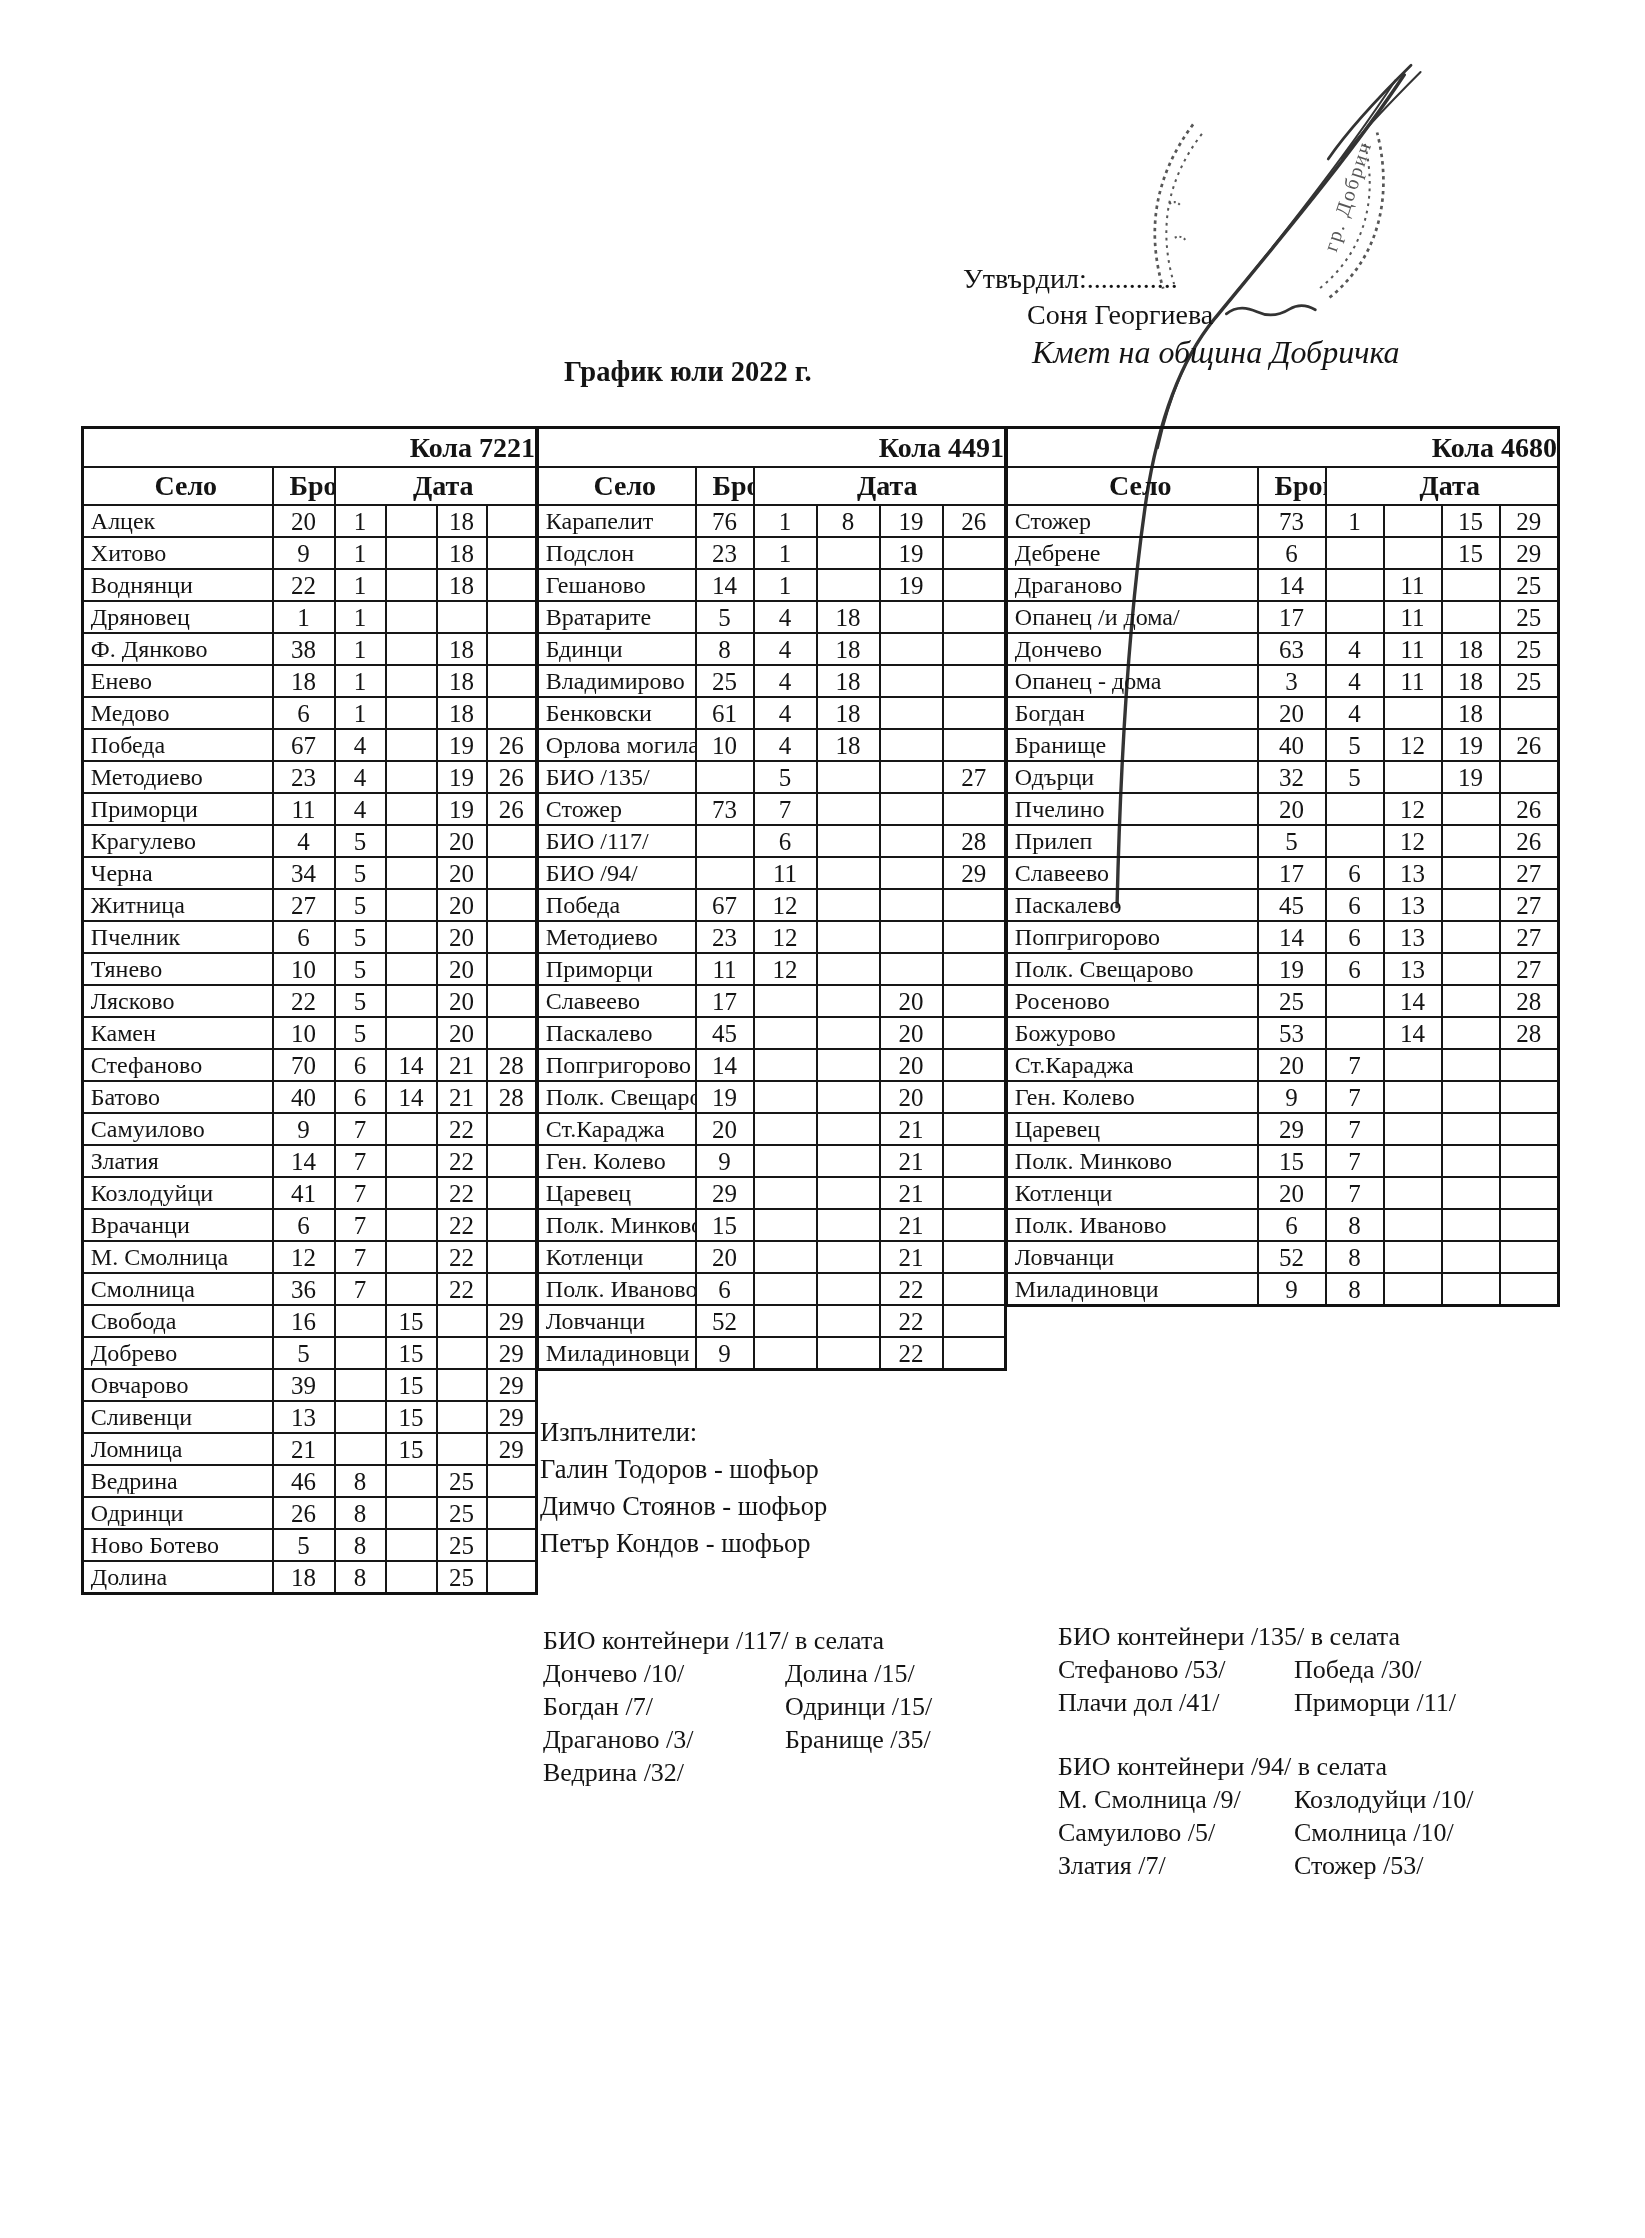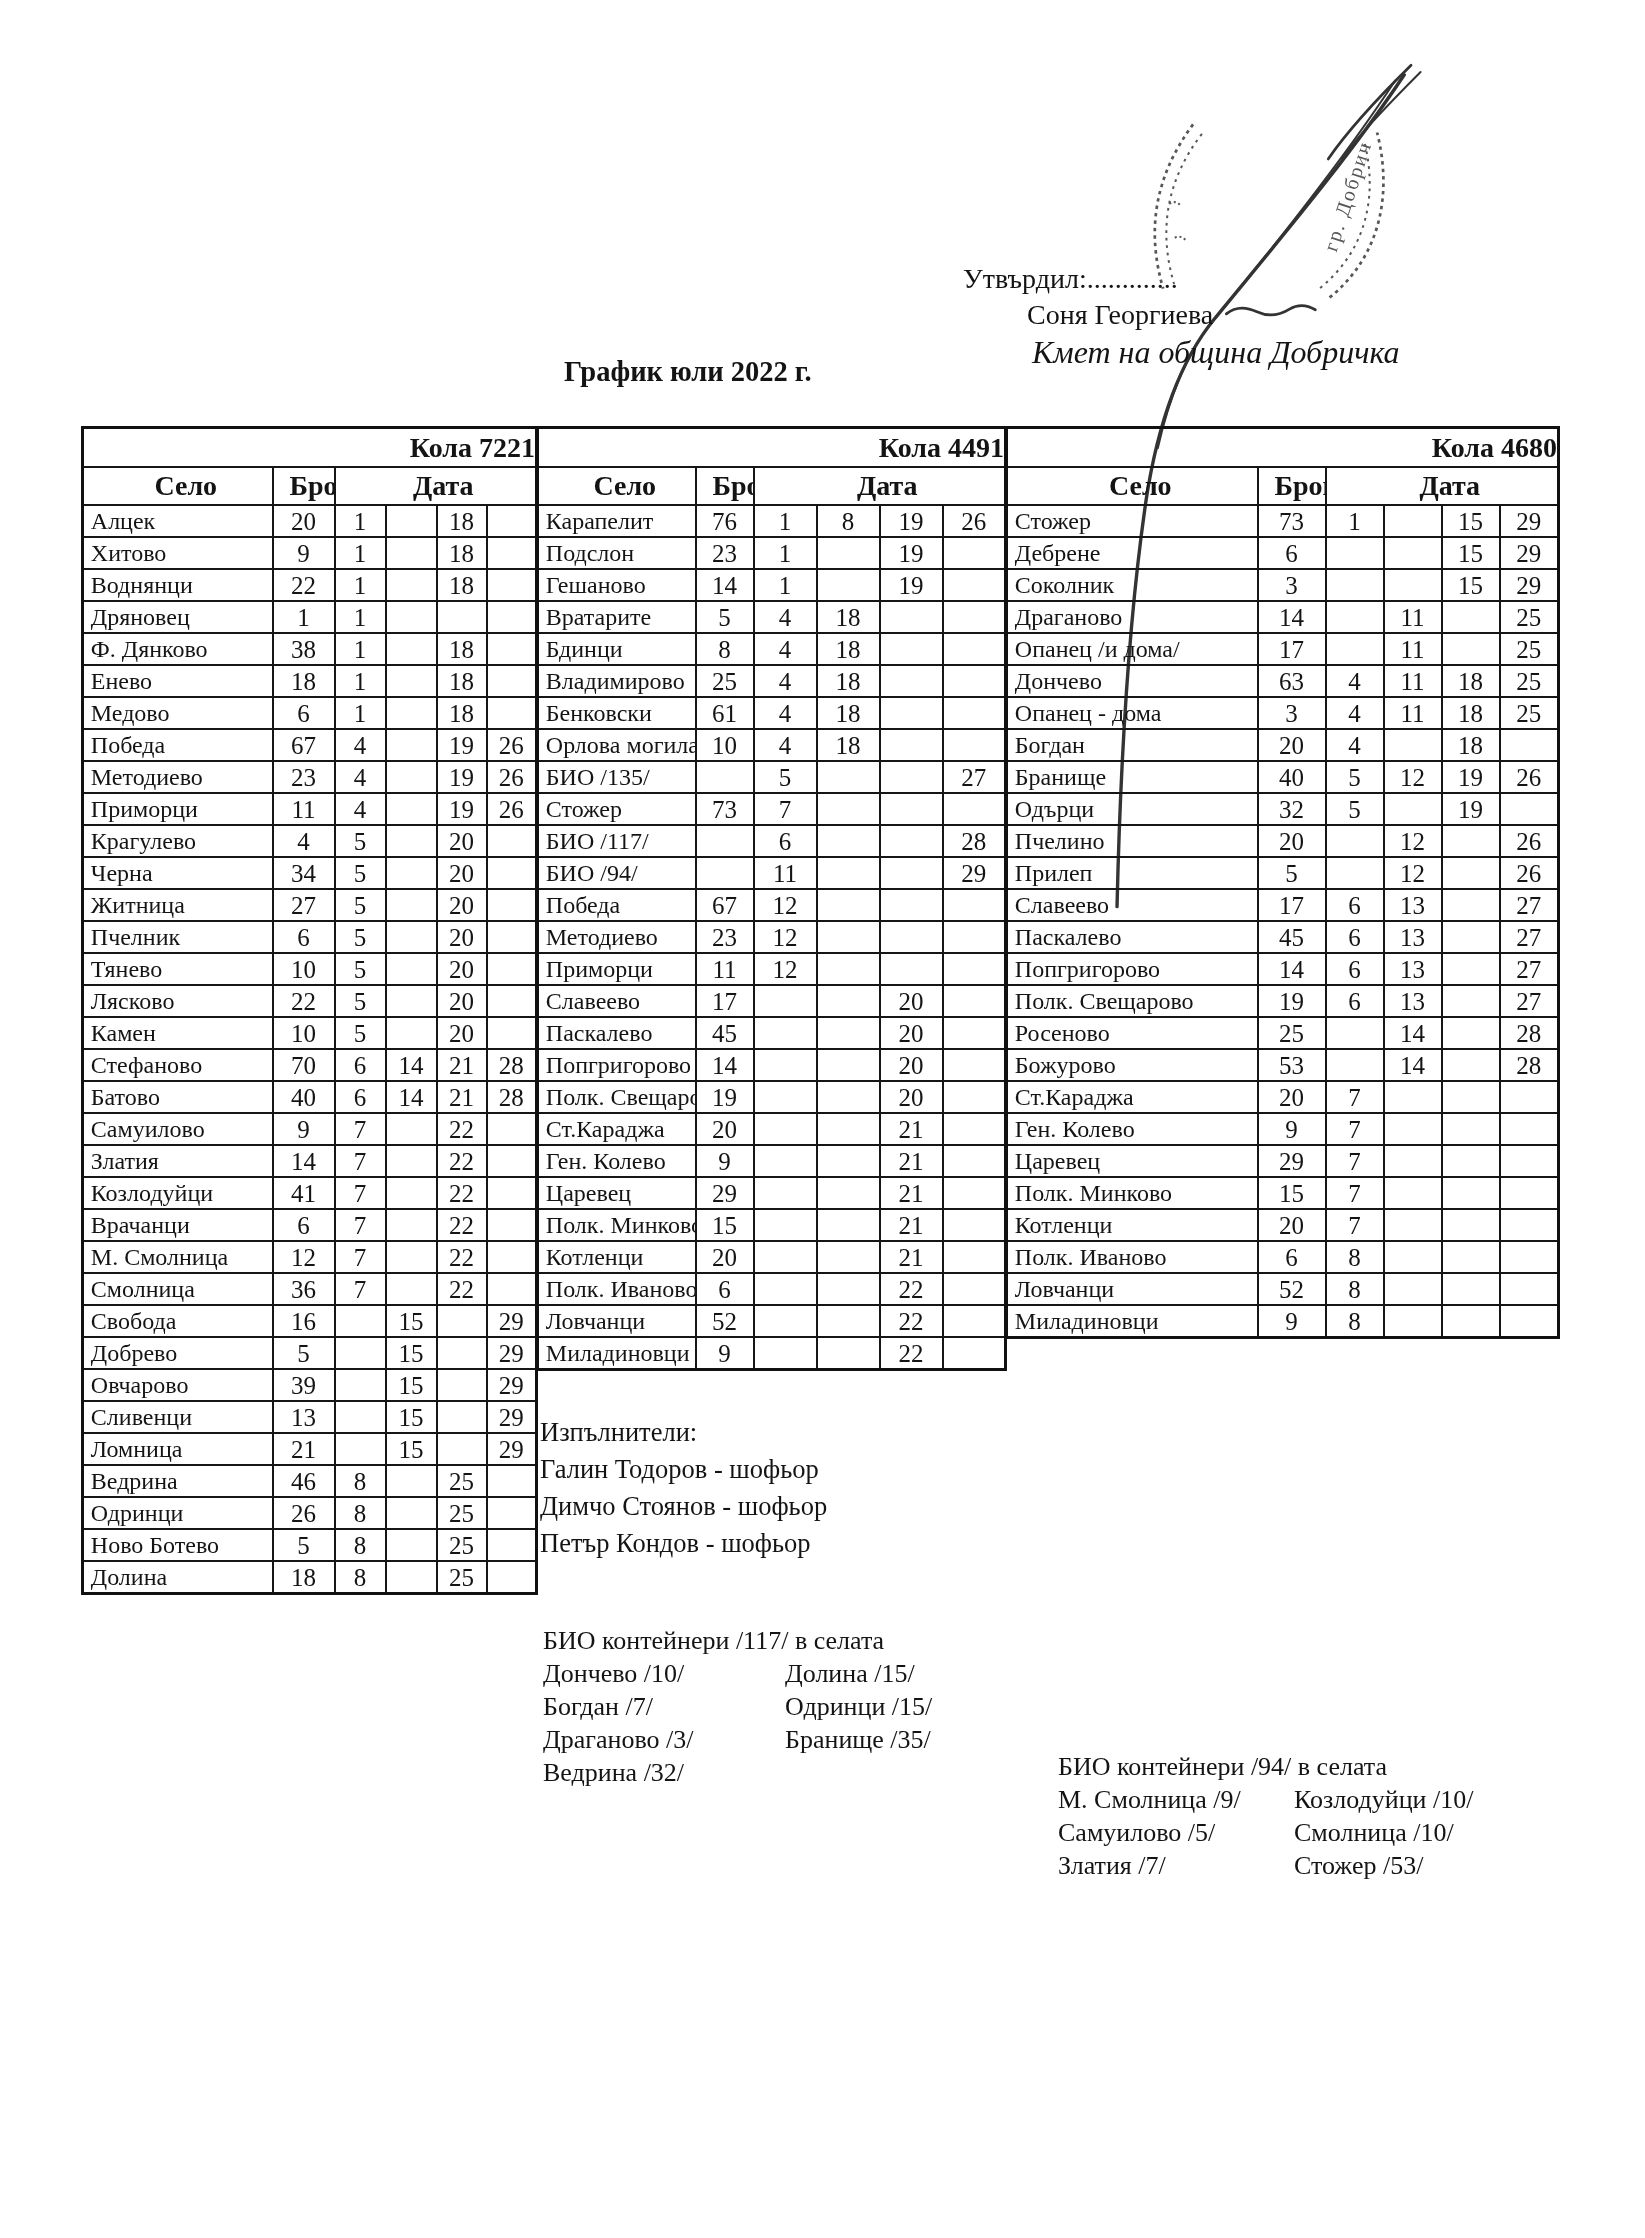--- a/index.html
+++ b/index.html
@@ -630,28 +630,20 @@
         </tr>
         <tr>
           <td class="v">Дебрене</td>
           <td class="c">6</td>
           <td class="d"></td>
           <td class="d"></td>
           <td class="d">15</td>
           <td class="d">29</td>
         </tr>
         <tr>
-          <td class="v">Соколник</td>
-          <td class="c">3</td>
-          <td class="d"></td>
-          <td class="d"></td>
-          <td class="d">15</td>
-          <td class="d">29</td>
-        </tr>
-        <tr>
           <td class="v">Драганово</td>
           <td class="c">14</td>
           <td class="d"></td>
           <td class="d">11</td>
           <td class="d"></td>
           <td class="d">25</td>
         </tr>
         <tr>
           <td class="v">Опанец /и дома/</td>
           <td class="c">17</td>
@@ -852,20 +844,31 @@
       </div>
       <div class="bio-row">
         <span class="bio-l">Драганово /3/</span>
         <span class="bio-r">Бранище /35/</span>
       </div>
       <div class="bio-row">
         <span class="bio-l">Ведрина /32/</span>
         <span class="bio-r"></span>
       </div>
     </div>
+  <div class="bio bio-135">
+    <div class="bio-title">БИО контейнери /135/ в селата</div>
+  <div class="bio-row">
+        <span class="bio-l">Стефаново /53/</span>
+        <span class="bio-r">Победа /30/</span>
+      </div>
+      <div class="bio-row">
+        <span class="bio-l">Плачи дол /41/</span>
+        <span class="bio-r">Приморци /11/</span>
+      </div>
+    </div>
   <div class="bio bio-94">
     <div class="bio-title">БИО контейнери /94/ в селата</div>
   <div class="bio-row">
         <span class="bio-l">М. Смолница /9/</span>
         <span class="bio-r">Козлодуйци /10/</span>
       </div>
       <div class="bio-row">
         <span class="bio-l">Самуилово /5/</span>
         <span class="bio-r">Смолница /10/</span>
       </div>

